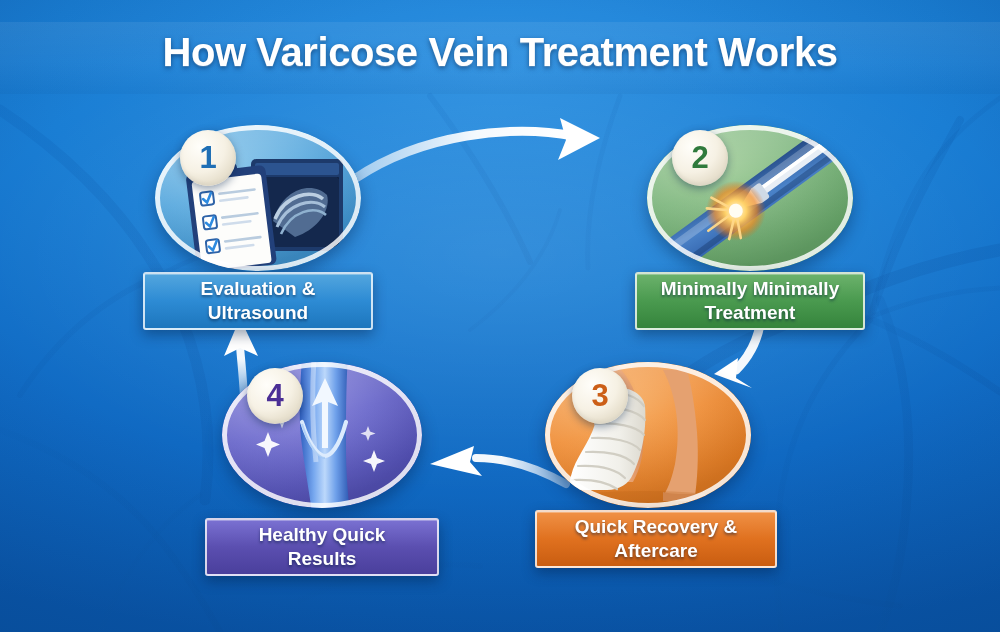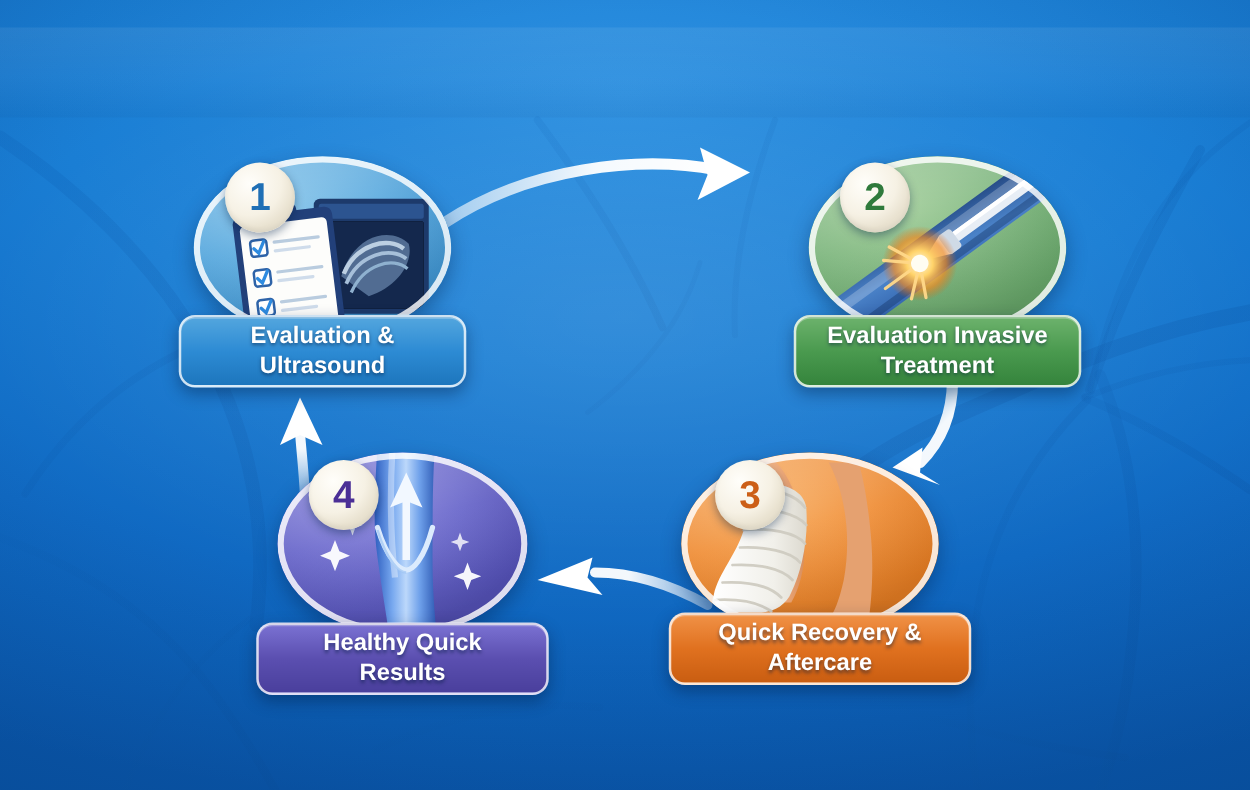--- a/index.html
+++ b/index.html
@@ -48,27 +48,27 @@
     background:linear-gradient(165deg, rgba(255,255,255,.30) 0%, rgba(255,255,255,.06) 42%, rgba(0,0,0,.05) 72%, rgba(0,0,0,.14) 100%);
   }
   .badge{
     position:absolute;width:56px;height:56px;border-radius:50%;
     background:radial-gradient(65% 65% at 35% 30%, #fffefa 0%, #f6f1e4 70%, #e9e2d0 100%);
     box-shadow:0 3px 8px rgba(0,30,70,.42), inset 0 -2px 4px rgba(0,0,0,.07);
     display:flex;align-items:center;justify-content:center;
     font-size:31px;font-weight:bold;z-index:6;
   }
   .pill{
-    position:absolute;border-radius:13px;
+    position:absolute;border-radius:3px;
     display:flex;align-items:center;justify-content:center;text-align:center;
     color:#ffffff;font-weight:bold;font-size:19px;line-height:24px;
     text-shadow:0 2px 3px rgba(0,25,60,.52);
     border:2px solid rgba(255,255,255,.78);
     box-shadow:0 5px 13px rgba(0,25,60,.40), inset 0 1px 0 rgba(255,255,255,.30);
-    box-sizing:border-box;padding:0 10px;z-index:7;white-space:pre-line;
+    box-sizing:border-box;padding:0 10px;z-index:7;white-space:pre-line;margin-top:20px;
   }
   .arrow{position:absolute;pointer-events:none;}
   .arrow svg{display:block;overflow:visible;}
 </style>
 </head>
 <body>
 
 <div id="stage">
 
   <div class="veins">
@@ -96,20 +96,21 @@
         <path d="M620 96 C 600 150, 585 210, 588 268" stroke-width="5" opacity=".22"></path>
         <path d="M300 600 C 360 572, 420 560, 480 566" stroke-width="6" opacity=".24"></path>
         <path d="M470 330 C 510 300, 545 262, 560 210" stroke-width="4" opacity=".20"></path>
         <path d="M700 560 C 760 580, 830 598, 900 606" stroke-width="6" opacity=".26"></path>
       </g>
     </svg>
   </div>
   <div class="vignette"></div>
 
   <div class="title-band"></div>
+  <div id="page-title">How Varicose Vein Treatment Works</div>
 
   <div class="arrow" style="left:352px;top:118px;">
     <svg width="270" height="72" viewBox="0 0 270 72">
       <defs>
         <linearGradient id="ar1" x1="0" y1="0" x2="1" y2="0">
           <stop offset="0%" stop-color="#ffffff" stop-opacity=".55"></stop>
           <stop offset="55%" stop-color="#ffffff" stop-opacity=".95"></stop>
           <stop offset="100%" stop-color="#ffffff" stop-opacity="1"></stop>
         </linearGradient>
       </defs>
@@ -249,21 +250,21 @@
           </g>
           <circle cx="84" cy="75" r="7" fill="#fffdf2"></circle>
         </g>
       </svg>
       <div class="disc-ring" style="left:0;top:0;width:206px;height:146px;"></div>
     </div>
     <div class="badge" style="left:672px;top:130px;color:#2f7a3c;">
       <span>2</span>
     </div>
     <div class="pill" style="left:635px;top:252px;width:230px;height:58px;background:linear-gradient(180deg,#6cb26c 0%,#4a9a4f 50%,#35843c 100%);">
-      <span>Evaluation Invasive
+      <span>Minimally Minimally
 Treatment</span>
     </div>
   </div>
 
   <div class="step">
     <div class="disc" style="left:545px;top:362px;width:206px;height:146px;background:radial-gradient(70% 70% at 35% 28%, #f7aa5c 0%, #f0903a 55%, #e07a22 100%);border-radius:50%;">
       <div class="disc-gloss"></div>
       <svg width="206" height="146" viewBox="0 0 206 146" style="position:absolute;left:0;top:0;">
         <defs>
           <linearGradient id="skinG" x1="0" y1="0" x2="1" y2="0">

